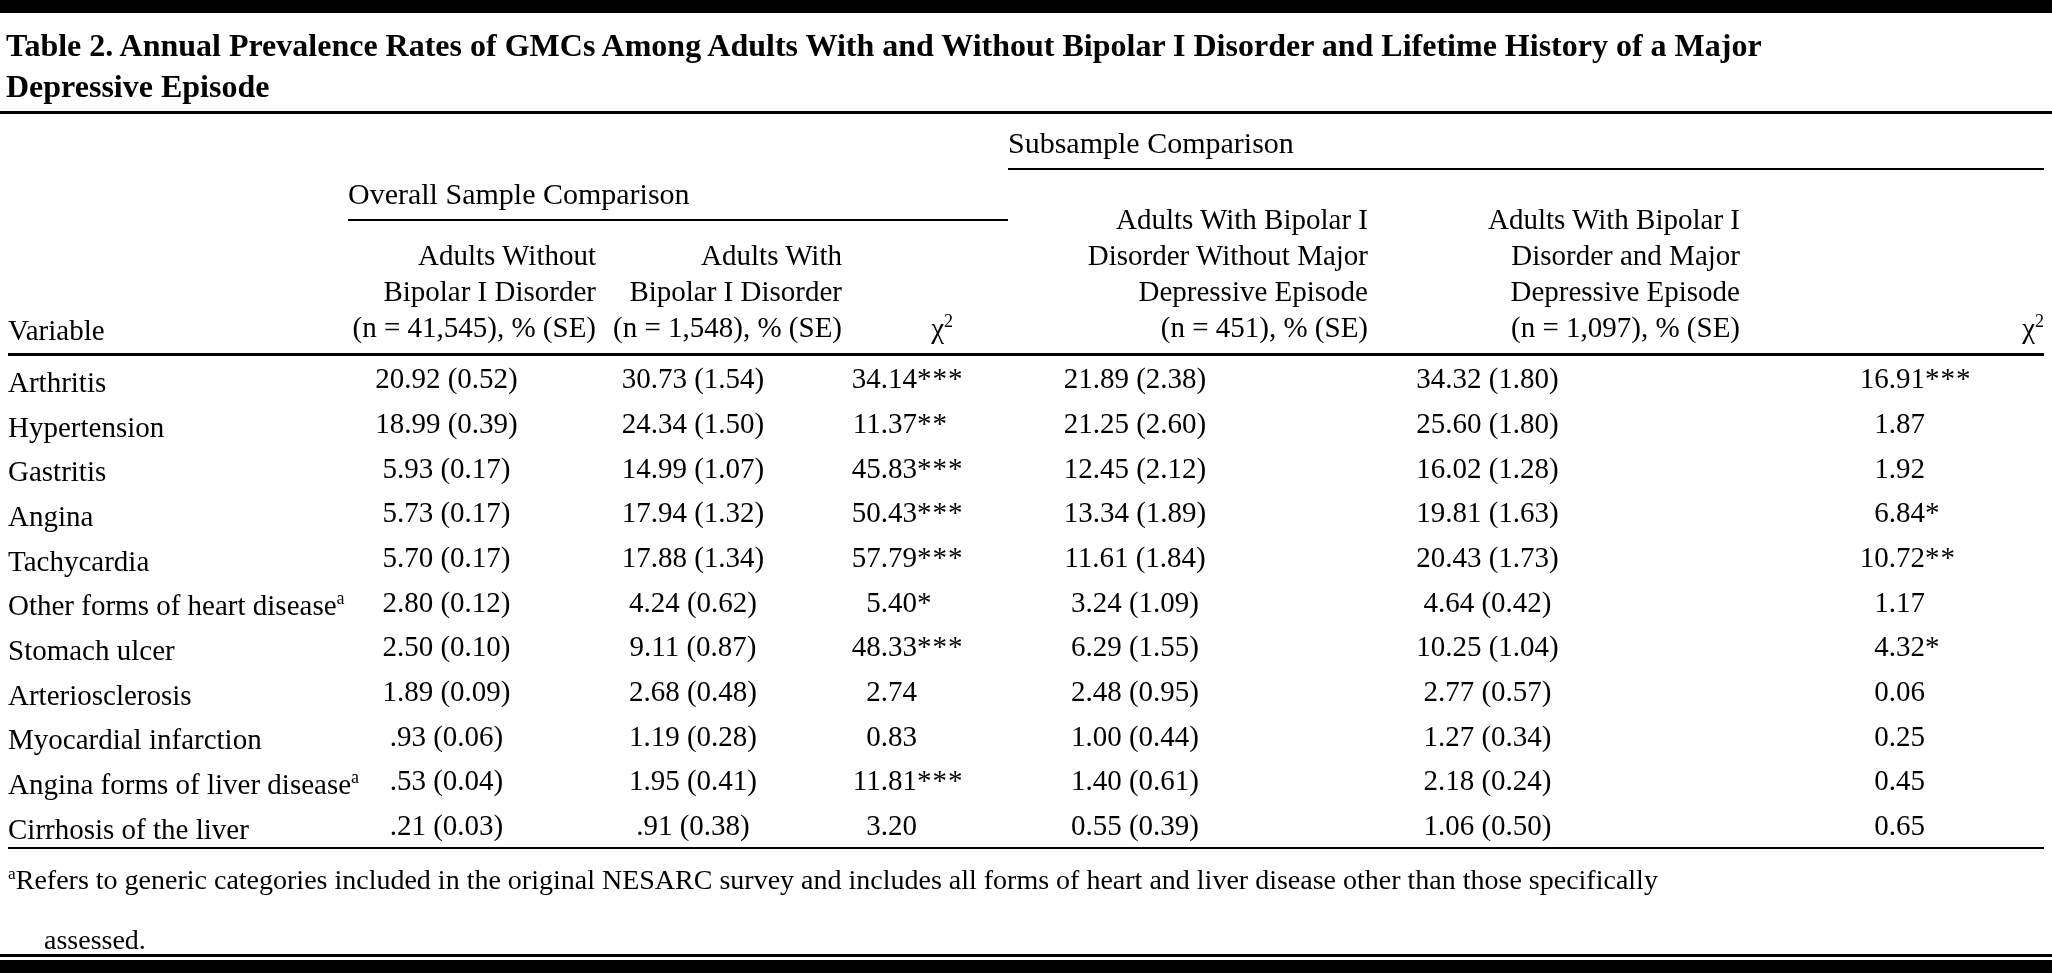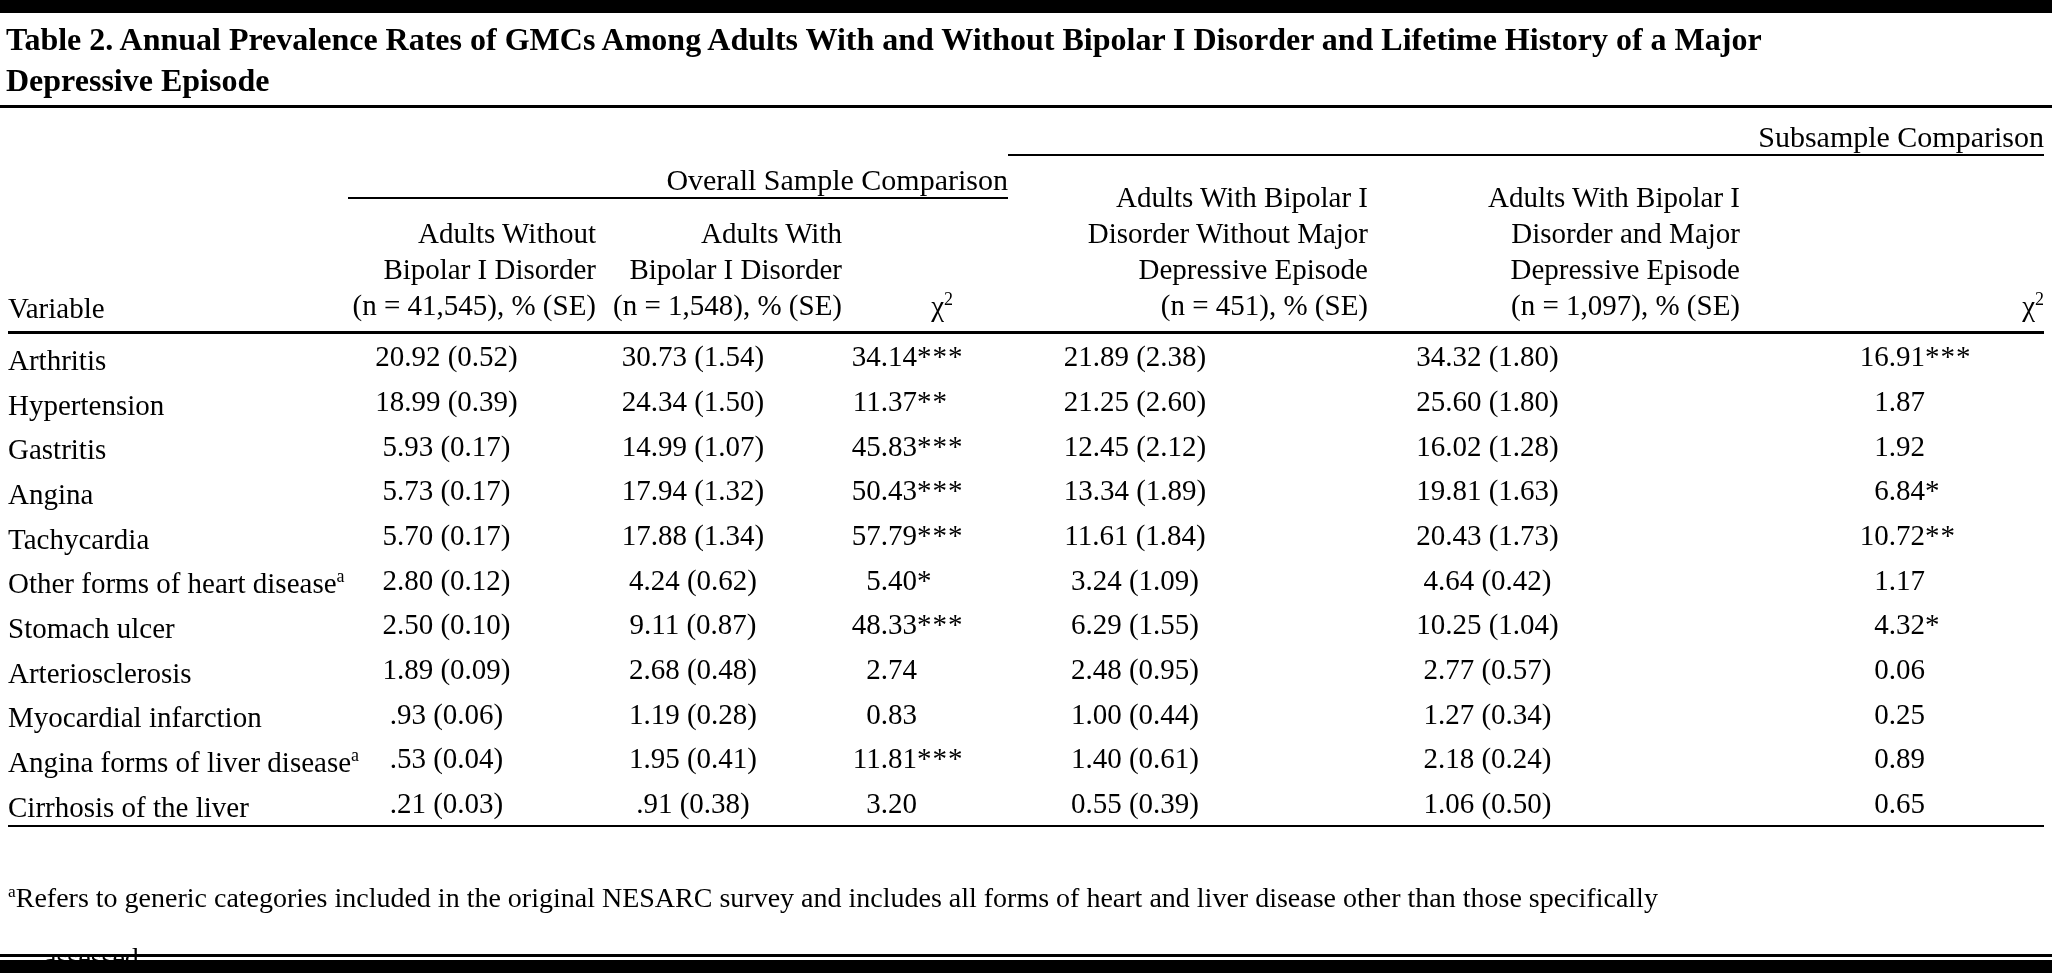--- a/index.html
+++ b/index.html
@@ -7,35 +7,35 @@
     position: relative;
     width: 2052px;
     height: 973px;
     background: #ffffff;
     color: #000000;
     font-family: "Liberation Serif", serif;
     overflow: hidden;
     box-sizing: border-box;
   }
   .bar-top { height: 13px; background: #000; }
-  .title { font-weight: bold; font-size: 32px; line-height: 41px; padding: 6px 8px 4px 6px; }
+  .title { font-weight: bold; font-size: 32px; line-height: 41px; padding: 12px 8px 4px 6px; }
   .title-rule { height: 3px; background: #000; }
 
   table.gmc {
     border-collapse: collapse;
     table-layout: fixed;
     width: 2036px;
     margin: 0 8px;
     font-size: 29px;
     border-bottom: 2px solid #000;
   }
   thead td { padding: 0; vertical-align: bottom; }
   .var-head { text-align: left; padding-bottom: 6px; font-size: 29px; }
   .spacer-cell { }
-  .group-head { text-align: right; border-bottom: 2px solid #000; padding-bottom: 0; font-size: 30px; }
+  .group-head { text-align: left; border-bottom: 2px solid #000; padding-bottom: 8px; font-size: 30px; }
   .sub-head { height: 46px; }
   .overall-head { height: 42px; }
   .col-head { text-align: right; height: 124px; padding-bottom: 8px; }
   .col-head .hline { line-height: 36px; white-space: nowrap; }
   .chi-head { text-align: right; padding-bottom: 8px; }
   .chi1-head { padding-right: 55px; }
   sup { font-size: 0.62em; }
 
   tbody td { padding: 0; height: 38px; line-height: 38px; white-space: nowrap; }
   tbody tr:first-child td { border-top: 3px solid #000; }
@@ -45,21 +45,21 @@
   td.c2 { padding-right: 52px; }
   td.c3 { padding-right: 106px; }
   td.c4 { padding-right: 133px; }
   td.chi { text-align: left; }
   td.chi .num { display: inline-block; width: 75px; text-align: right; }
   td.chi2 .num { width: 185px; }
   td.chi .stars { letter-spacing: 1px; }
 
   .footnotes { padding: 8px 10px 0 8px; font-size: 28px; line-height: 33px; }
   .fn { white-space: nowrap; margin-top: 26px; }
-  .fn-wrap { white-space: nowrap; margin-top: 40px; }
+  .fn-wrap { white-space: nowrap; }
   .fn-a2 { padding-left: 36px; }
   .fn i { font-style: italic; }
 
   .bottom-thin { position: absolute; left: 0; right: 0; bottom: 16px; height: 3px; background: #000; }
   .bar-bottom { position: absolute; left: 0; right: 0; bottom: 0; height: 13px; background: #000; }
 </style>
 </head>
 <body>
 
 <div class="page">
@@ -200,21 +200,21 @@
         <td class="pct c4">1.27 (0.34)</td>
         <td class="chi chi2"><span class="num">0.25</span><span class="stars"></span></td>
       </tr>
       <tr>
         <td class="var"><span>Angina forms of liver disease</span><sup>a</sup></td>
         <td class="pct c1">.53 (0.04)</td>
         <td class="pct c2">1.95 (0.41)</td>
         <td class="chi chi1"><span class="num">11.81</span><span class="stars">***</span></td>
         <td class="pct c3">1.40 (0.61)</td>
         <td class="pct c4">2.18 (0.24)</td>
-        <td class="chi chi2"><span class="num">0.89</span><span class="stars"></span></td>
+        <td class="chi chi2"><span class="num">0.45</span><span class="stars"></span></td>
       </tr>
       <tr>
         <td class="var"><span>Cirrhosis of the liver</span><sup></sup></td>
         <td class="pct c1">.21 (0.03)</td>
         <td class="pct c2">.91 (0.38)</td>
         <td class="chi chi1"><span class="num">3.20</span><span class="stars"></span></td>
         <td class="pct c3">0.55 (0.39)</td>
         <td class="pct c4">1.06 (0.50)</td>
         <td class="chi chi2"><span class="num">0.65</span><span class="stars"></span></td>
       </tr>

